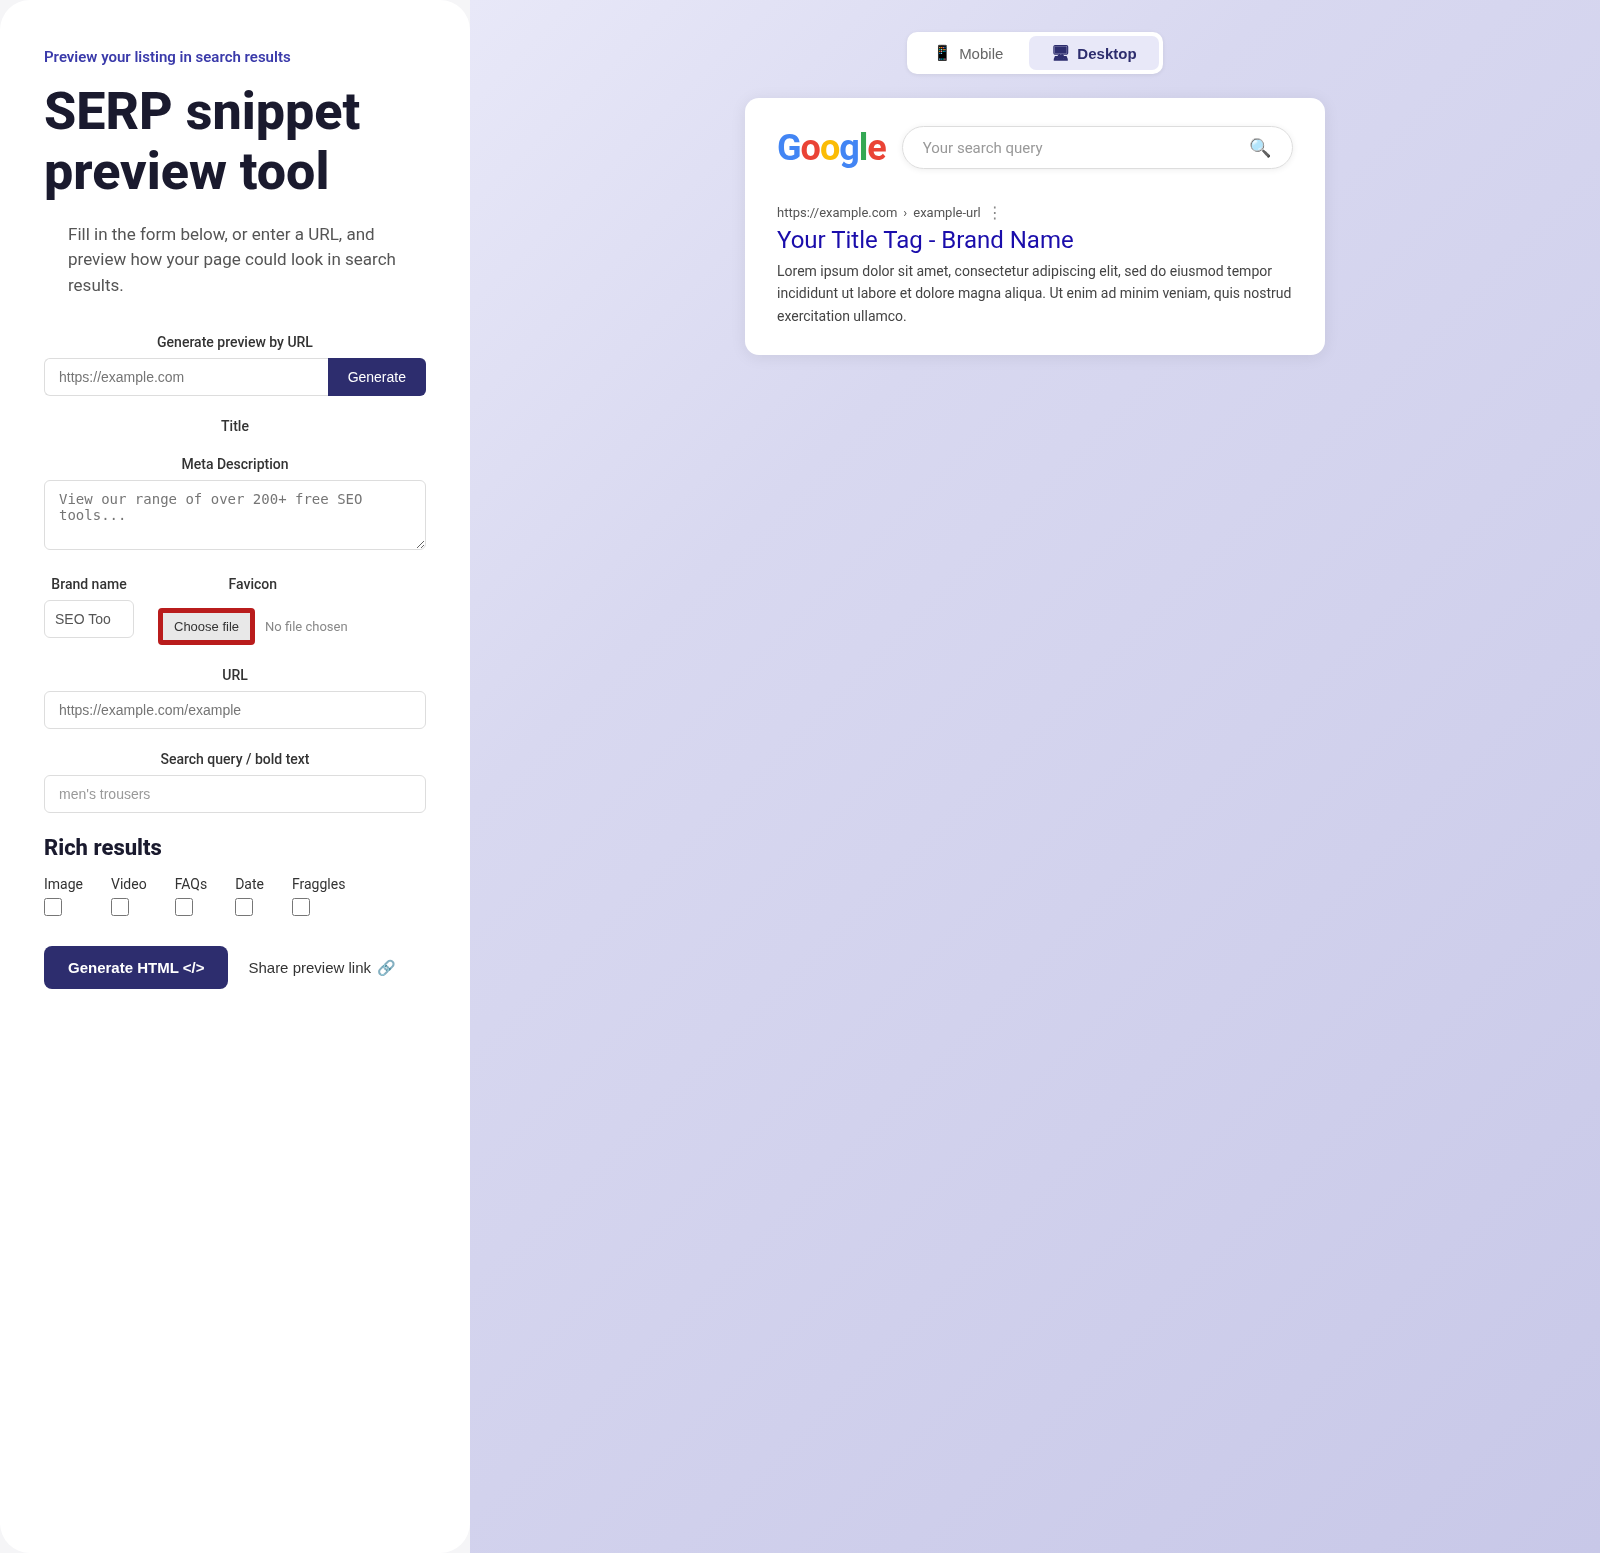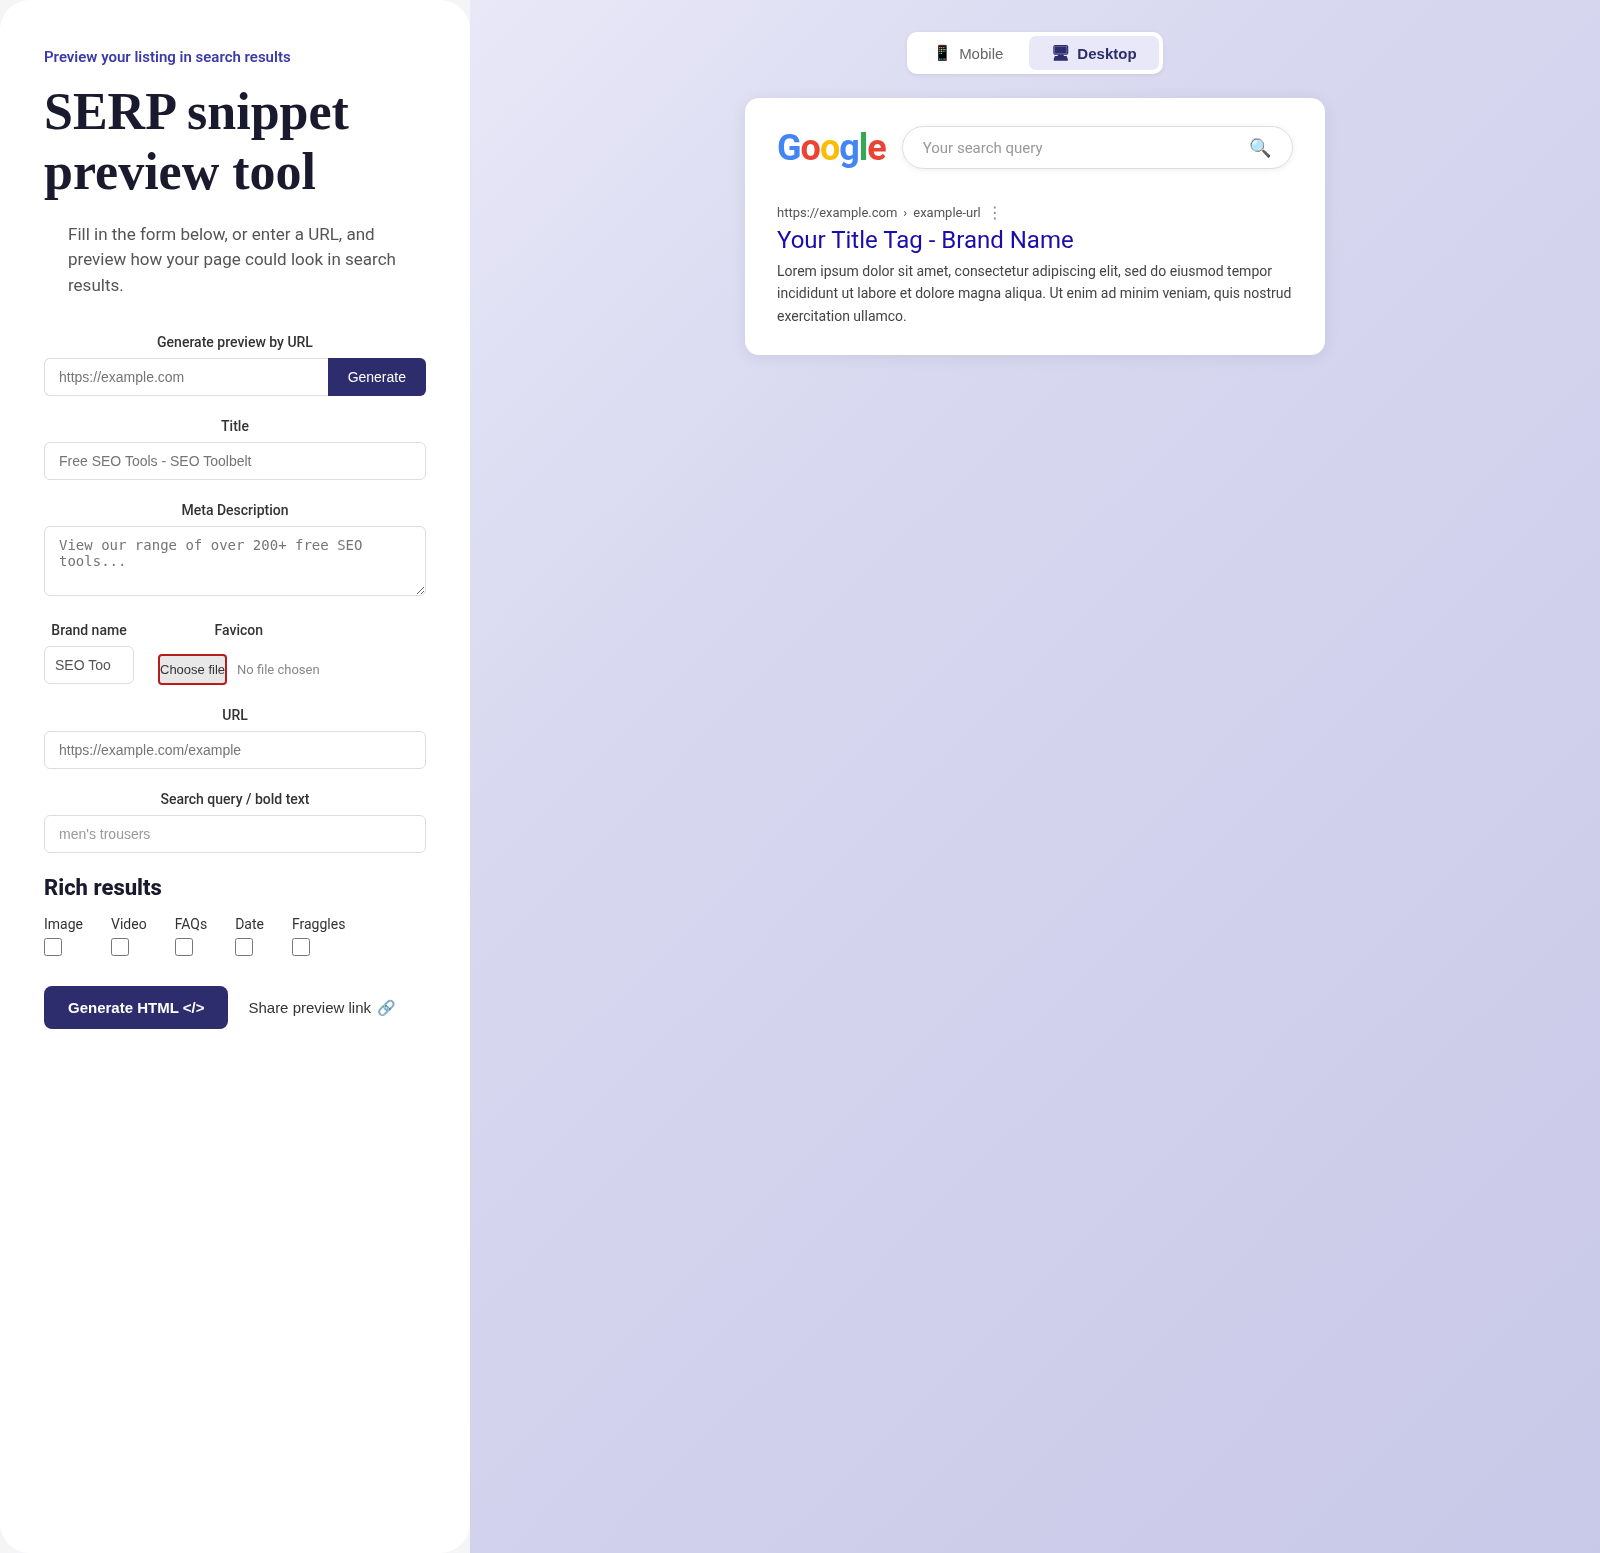--- a/index.html
+++ b/index.html
@@ -30,21 +30,20 @@
       font-size: 15px;
       font-weight: 600;
       margin-bottom: 16px;
     }
     .page-title {
       font-size: 52px;
       font-weight: 800;
       color: #1a1a2e;
       line-height: 1.15;
       margin-bottom: 20px;
-      font-family: Liberation Serif, serif;
     }
     .page-subtitle {
       font-size: 17px;
       color: #555;
       line-height: 1.5;
       margin-bottom: 36px;
       max-width: 380px;
       margin-left: 24px;
     }
     .section-label {
@@ -120,23 +119,23 @@
       flex-direction: column;
     }
     .file-row {
       display: flex;
       align-items: center;
       gap: 10px;
       margin-top: 8px;
     }
     .choose-file-btn {
       background: #e8e8e8;
-      border: 2px solid #b91c1c;
+      border: 5px solid #b91c1c;
       border-radius: 4px;
-      padding: 6px 0;
+      padding: 6px 11px;
       font-size: 13px;
       cursor: pointer;
       color: #333;
     }
     .no-file-text {
       font-size: 13px;
       color: #888;
     }
     .rich-results-section {
       margin-top: 10px;
@@ -307,21 +306,20 @@
   <div class="form-group">
     <span class="section-label">Generate preview by URL</span>
     <div class="url-row">
       <input class="url-input" type="text" placeholder="https://example.com" style="">
       <button class="generate-btn">Generate</button>
     </div>
   </div>
 
   <div class="form-group">
     <span class="section-label">Title</span>
-    <input class="text-input" type="text" placeholder="Free SEO Tools - SEO Toolbelt" style="">
   </div>
 
   <div class="form-group">
     <span class="section-label">Meta Description</span>
     <textarea class="text-input" placeholder="View our range of over 200+ free SEO tools..." style=""></textarea>
   </div>
 
   <div class="brand-favicon-row">
     <div class="brand-group">
       <span class="section-label">Brand name</span>

